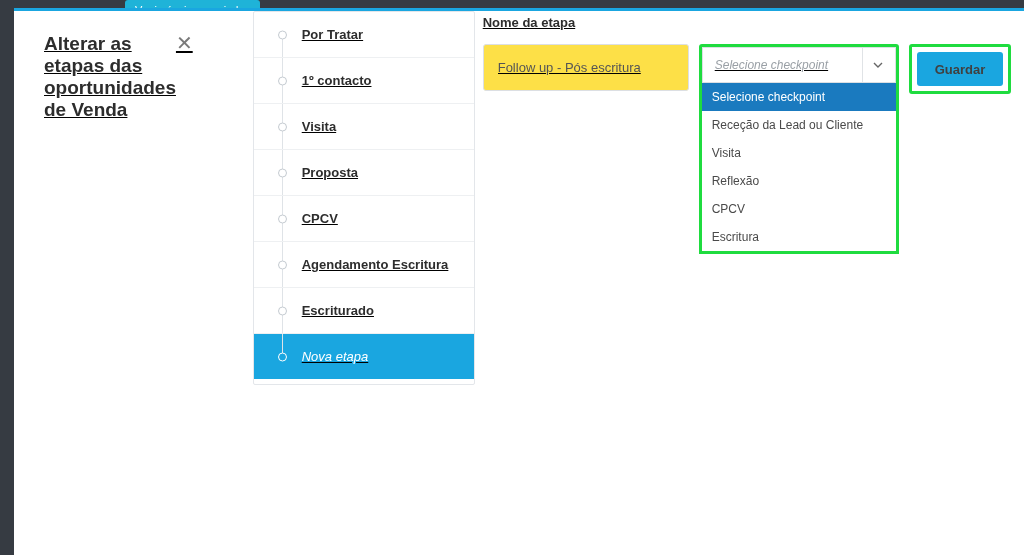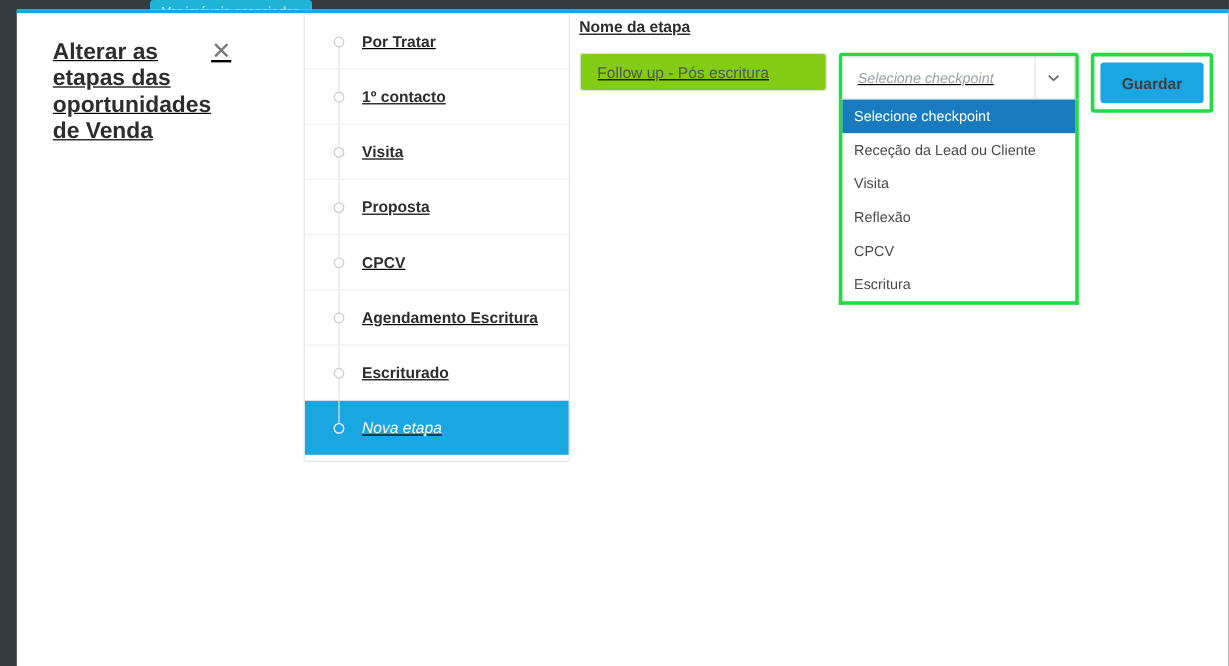--- a/index.html
+++ b/index.html
@@ -133,27 +133,27 @@
       margin-bottom: 14px;
       padding-top: 4px;
     }
     .form-row {
       display: flex;
       gap: 10px;
       align-items: flex-start;
     }
     .text-input {
       flex: 1;
-      height: 32px;
+      height: 47px;
       border: 1px solid #dcdfe3;
       border-radius: 3px;
       padding: 0 14px;
       font-size: 13px;
       color: #555;
-      background: #84cc16;
+      background: #fde047;
     }
     .select-wrap {
       width: 200px;
       position: relative;
       border: 3px solid #1fdc3f;
       border-radius: 3px;
     }
     .select-box {
       height: 36px;
       border: 1px solid #dcdfe3;

